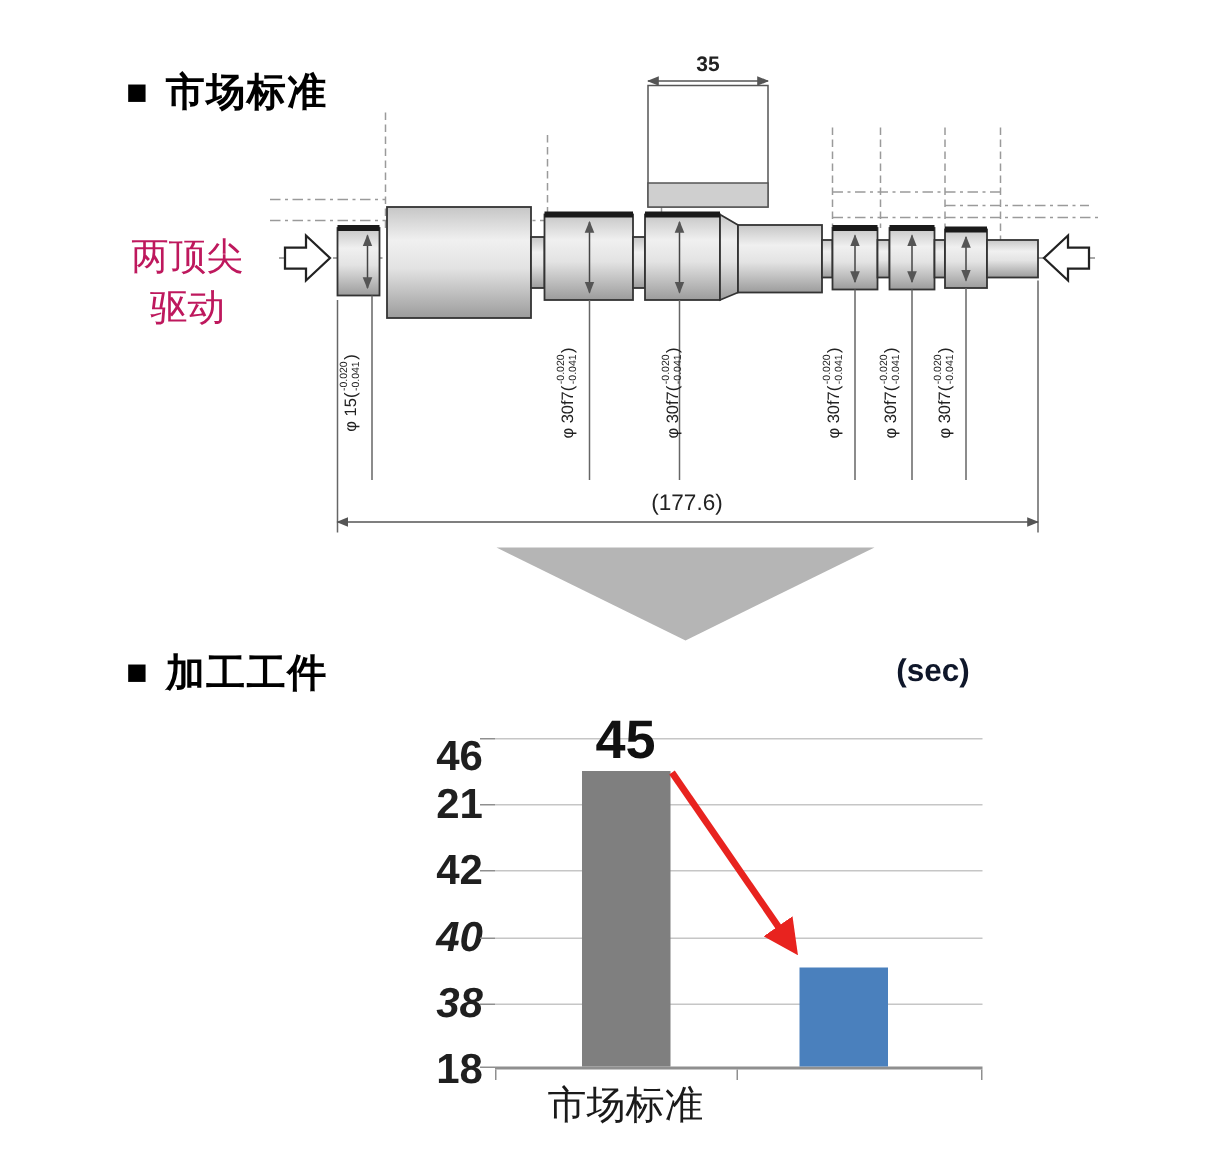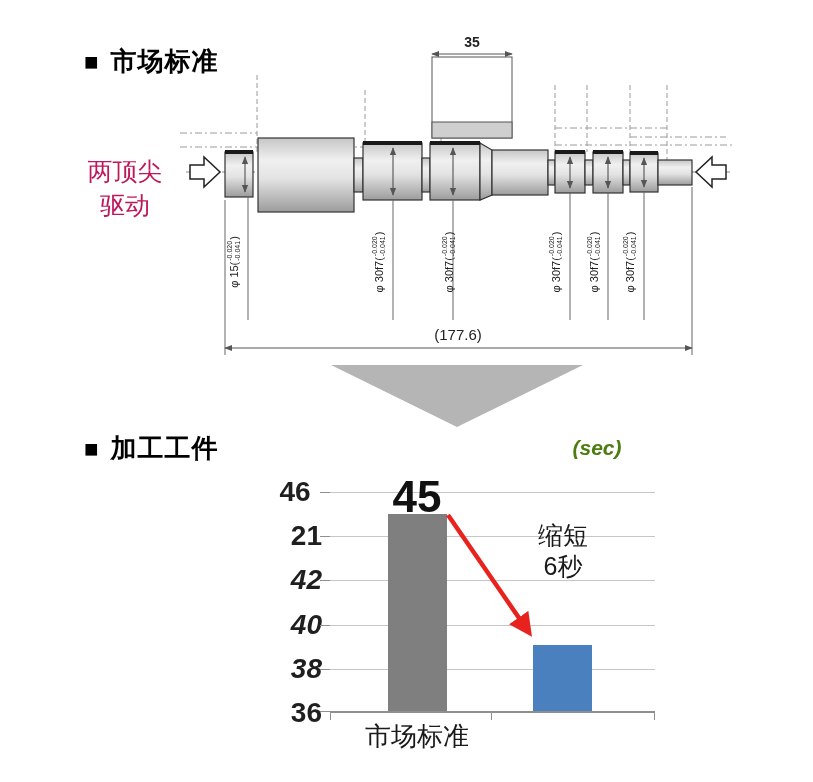--- a/index.html
+++ b/index.html
@@ -11,31 +11,31 @@
   .drive-label{position:absolute;left:70px;top:155px;width:110px;text-align:center;
                font-size:25px;line-height:1.35;color:#be185d;}
   .dia-label{position:absolute;top:255px;width:120px;margin-left:-60px;height:14px;
              display:flex;align-items:center;justify-content:center;
              transform:rotate(-90deg);font-size:11px;color:#222;white-space:nowrap;}
   .tol{display:inline-flex;flex-direction:column;font-size:7px;line-height:1.1;
        margin:0 1px;text-align:left;}
   .flow-triangle{position:absolute;left:331px;top:365px;width:0;height:0;
                  border-left:126px solid transparent;border-right:126px solid transparent;
                  border-top:62px solid #b5b5b5;}
-  .unit-label{position:absolute;left:552px;top:436px;width:90px;text-align:center;
-              font-size:21px;font-weight:bold;color:#4d7c0f;font-style:italic;}
+  .unit-label{position:absolute;left:577px;top:436px;width:90px;text-align:center;
+              font-size:21px;font-weight:bold;color:#0f172a;}
   .ytick{position:absolute;left:268px;width:54px;height:32px;line-height:32px;
          text-align:right;font-size:28px;font-weight:600;color:#1f1f1f;}
   .plotarea{position:absolute;left:330px;top:492px;width:325px;height:221px;}
   .gridline{position:absolute;left:0;width:325px;height:1px;background:#c6c6c6;}
   .axisline{position:absolute;left:0;bottom:0;width:325px;height:2px;background:#8f8f8f;}
   .ytickmark{position:absolute;left:-10px;width:10px;height:1px;background:#8f8f8f;}
   .xtickmark{position:absolute;bottom:-7px;width:1px;height:7px;background:#8f8f8f;}
   .bar{position:absolute;bottom:2px;width:59px;}
-  .bar-value{position:absolute;width:70px;text-align:center;font-size:44px;
+  .bar-value{position:absolute;width:70px;text-align:center;font-size:36px;
              font-weight:bold;color:#111;}
   .xcat{position:absolute;top:719px;width:130px;text-align:center;font-size:26px;color:#1a1a1a;}
   .annotation{position:absolute;left:517px;top:520px;width:92px;text-align:center;
               font-size:25px;line-height:1.25;color:#1a1a1a;}
   svg{display:block;}
 </style>
 </head>
 <body>
 
 <div class="canvas">
@@ -192,26 +192,26 @@
 
   <div class="flow-triangle"></div>
 
   <div class="sec-header" style="left:84px;top:431px;">
     <span class="sec-bullet">■</span>
     <span>加工工件</span>
   </div>
 
   <div class="unit-label">(sec)</div>
 
-  <div class="ytick" style="top:476px;text-align:center;">46</div>
+  <div class="ytick" style="top:488px;">46</div>
   <div class="ytick" style="top:520px;">21</div>
-  <div class="ytick" style="top:564px;font-style:italic;">42</div>
+  <div class="ytick" style="top:564px;">42</div>
   <div class="ytick" style="top:609px;font-style:italic;">40</div>
   <div class="ytick" style="top:653px;font-style:italic;">38</div>
-  <div class="ytick" style="top:697px;">36</div>
+  <div class="ytick" style="top:697px;">18</div>
 
   <div class="plotarea">
     <div class="gridline" style="top:0;"></div>
     <div class="gridline" style="top:44px;"></div>
     <div class="gridline" style="top:88px;"></div>
     <div class="gridline" style="top:133px;"></div>
     <div class="gridline" style="top:177px;"></div>
     <div class="axisline"></div>
     <div class="ytickmark" style="top:0;"></div>
     <div class="ytickmark" style="top:44px;"></div>
@@ -230,20 +230,16 @@
 
   <svg width="325" height="221" viewBox="0 0 325 221" style="position:absolute;left:330px;top:492px;">
     <defs>
       <marker id="redArr" viewBox="0 0 10 10" refX="7" refY="5" markerWidth="5.2" markerHeight="5.2" orient="auto">
         <path d="M0,0 L10,5 L0,10 z" fill="#e8231f"></path>
       </marker>
     </defs>
     <line x1="118" y1="23" x2="198" y2="139" stroke="#e8231f" stroke-width="4.5" marker-end="url(#redArr)"></line>
   </svg>
 
-  <div class="annotation">
-    <span>缩短</span><br>
-    <span>6秒</span>
-  </div>
 
   <div class="xcat" style="left:352px;">市场标准</div>
 
 </div>
 
 </body></html>

